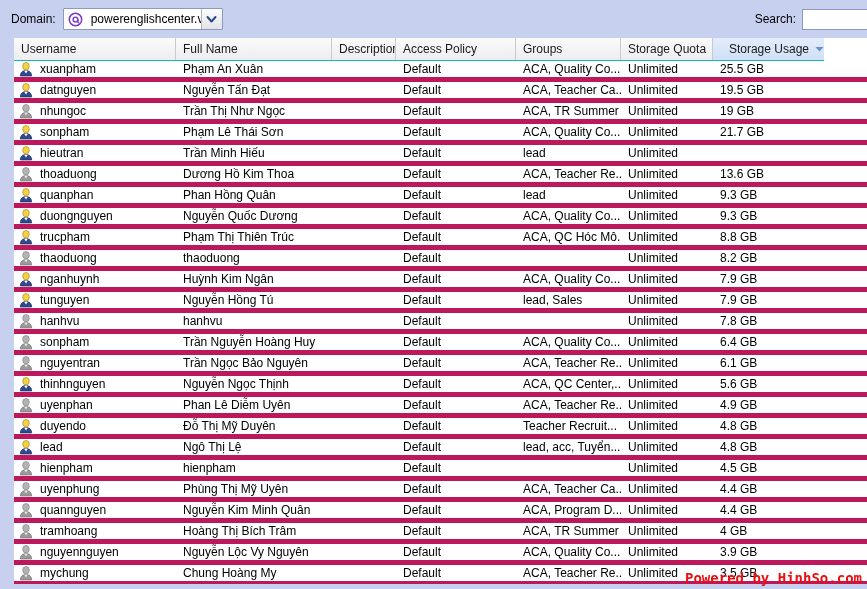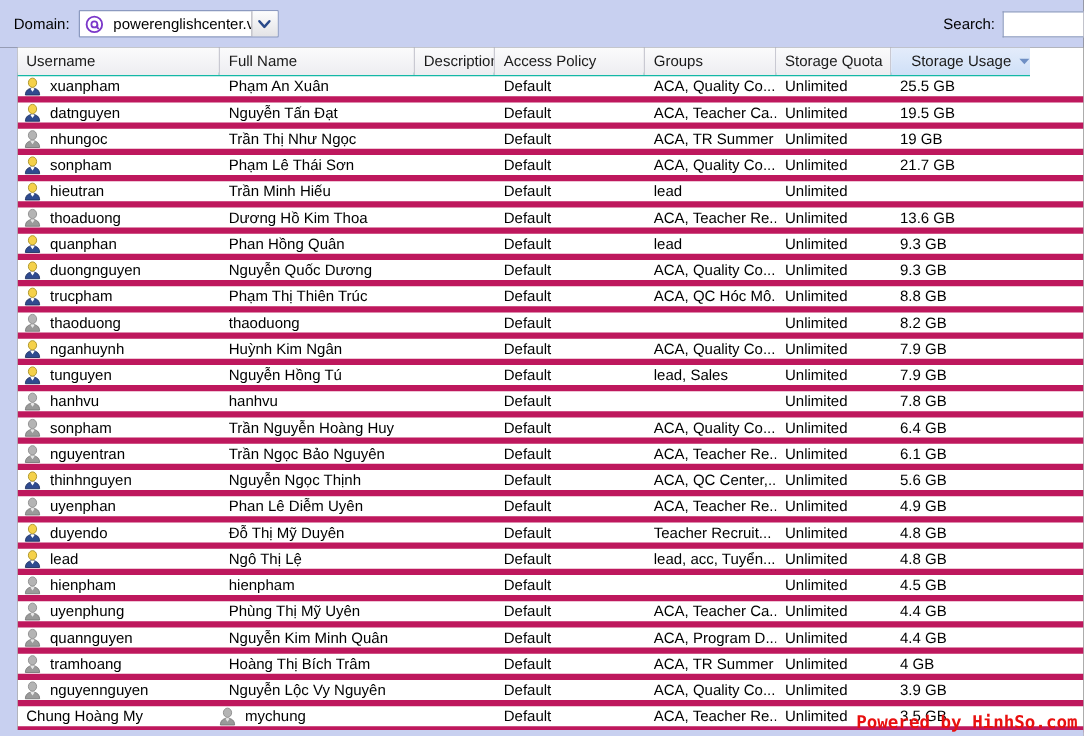--- a/index.html
+++ b/index.html
@@ -710,31 +710,31 @@
             <span>nguyennguyen</span>
           </div>
           <div class="cell c-fullname">Nguyễn Lộc Vy Nguyên</div>
           <div class="cell c-desc"></div>
           <div class="cell c-access">Default</div>
           <div class="cell c-groups">ACA, Quality Co...</div>
           <div class="cell c-quota">Unlimited</div>
           <div class="cell c-usage last">3.9 GB</div>
         </div>
         <div class="row">
+          <div class="cell c-username cell-user">
+            <span class="user-icon">
+              <svg width="16" height="16" viewBox="0 0 16 16">
+                <path d="M2.3 15 C2.3 11.2 5 9.6 8 9.6 C11 9.6 13.7 11.2 13.7 15 Z" fill="#9a9a9a" stroke="#767676" stroke-width="0.7"></path>
+                <path d="M6.3 9.9 L8 12.4 L9.7 9.9 L8.7 9.4 L7.3 9.4 Z" fill="#e6e6e6"></path>
+                <ellipse cx="8" cy="5.2" rx="3.3" ry="3.7" fill="#b4b4b4" stroke="#8a8a8a" stroke-width="0.7"></ellipse>
+              </svg>
+            </span>
+            <span>mychung</span>
+          </div>
           <div class="cell c-fullname">Chung Hoàng My</div>
-          <div class="cell c-username cell-user">
-            <span class="user-icon">
-              <svg width="16" height="16" viewBox="0 0 16 16">
-                <path d="M2.3 15 C2.3 11.2 5 9.6 8 9.6 C11 9.6 13.7 11.2 13.7 15 Z" fill="#9a9a9a" stroke="#767676" stroke-width="0.7"></path>
-                <path d="M6.3 9.9 L8 12.4 L9.7 9.9 L8.7 9.4 L7.3 9.4 Z" fill="#e6e6e6"></path>
-                <ellipse cx="8" cy="5.2" rx="3.3" ry="3.7" fill="#b4b4b4" stroke="#8a8a8a" stroke-width="0.7"></ellipse>
-              </svg>
-            </span>
-            <span>mychung</span>
-          </div>
           <div class="cell c-desc"></div>
           <div class="cell c-access">Default</div>
           <div class="cell c-groups">ACA, Teacher Re...</div>
           <div class="cell c-quota">Unlimited</div>
           <div class="cell c-usage last">3.5 GB</div>
         </div>
       </div>
   </div>
 
   <div class="bottom-strip"></div>

